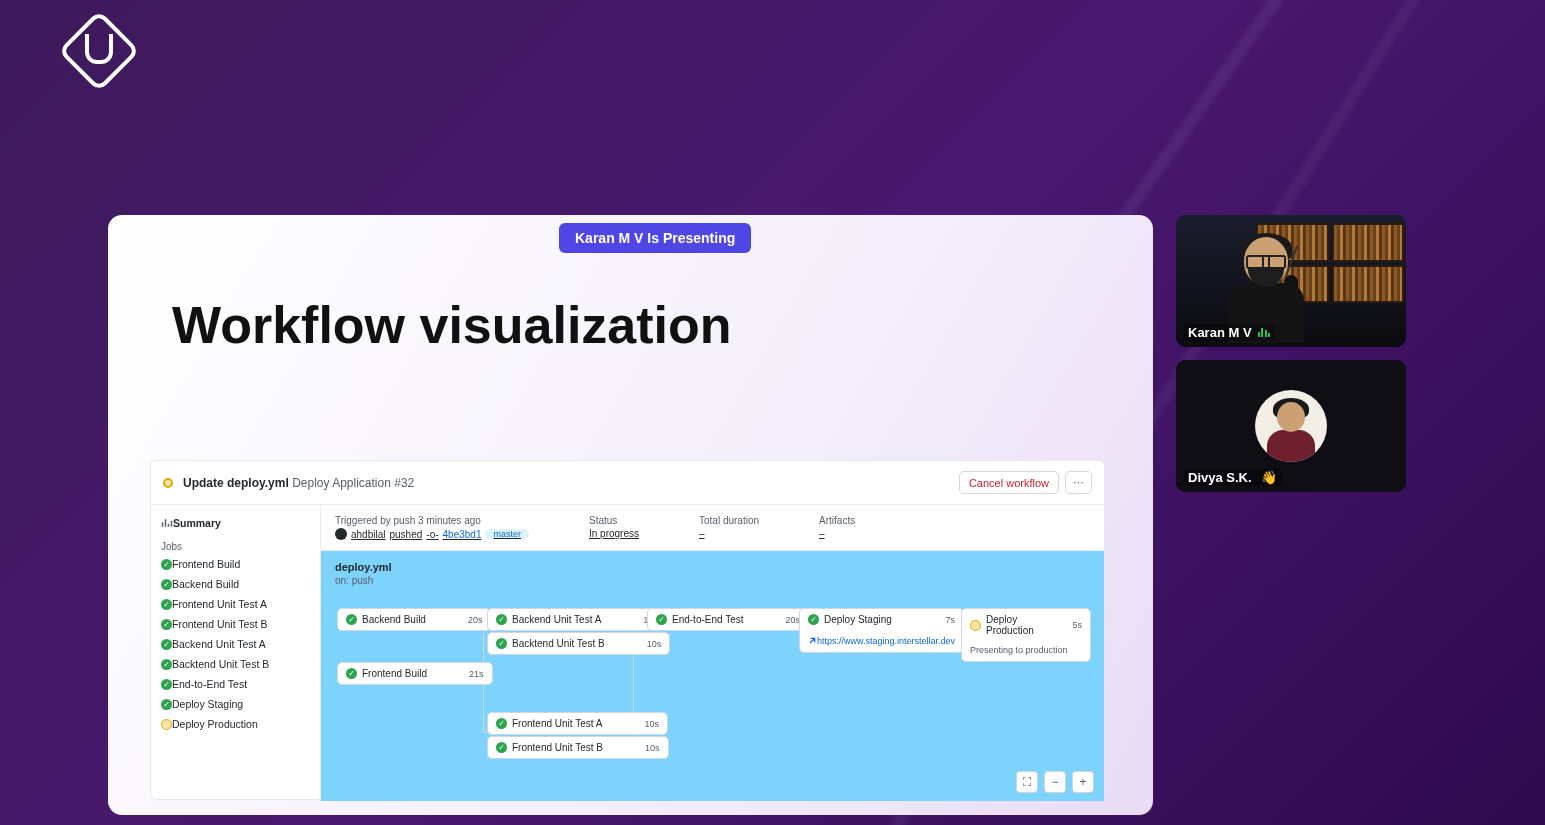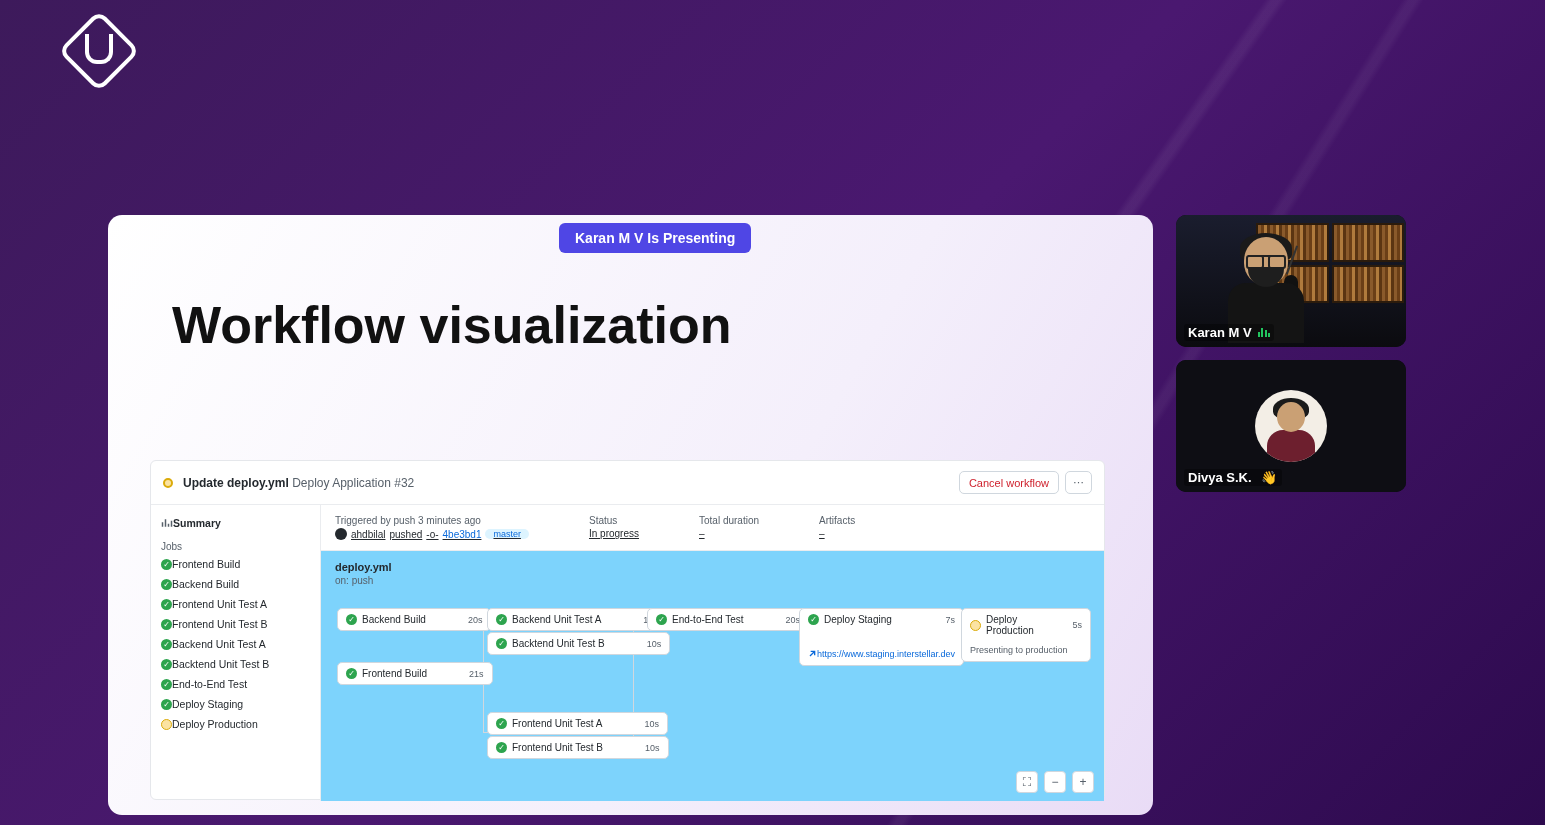--- a/index.html
+++ b/index.html
@@ -114,21 +114,21 @@
   .wf-canvas { position:relative; margin-top:18px; height:170px; width:100%; }
   .node {
     position:absolute; background:#fff; border:1px solid #d0d7de; border-radius:5px;
     padding:5px 8px; min-width:115px; display:flex; align-items:center; justify-content:space-between; gap:6px;
     font-size:10px;
   }
   .node .nl { display:flex; align-items:center; gap:5px; }
   .node .dur { color:#57606a; font-size:9px;margin-left:36px; }
   .node.with-url { flex-direction:column; align-items:flex-start; padding:5px 8px 6px; }
   .node.with-url .row1 { display:flex; justify-content:space-between; width:100%; align-items:center; }
-  .node .url { color:#0969da; font-size:9px; display:flex; align-items:center; gap:1px; margin-top:18px;}
+  .node .url { color:#0969da; font-size:9px; display:flex; align-items:center; gap:1px; margin-top:5px;}
   .ext-icon { width:8px; height:8px; }
   .node .subnote { color:#57606a; font-size:9px; margin-top:3px; }
 
   
   .conn { position:absolute; background:#d0d7de; height:1px; }
   .conn.v { width:1px; height:auto; }
 
   .zoomctrl {
     position:absolute; right:10px; bottom:8px; display:flex; gap:6px;
     font-size:12px; color:#57606a;

